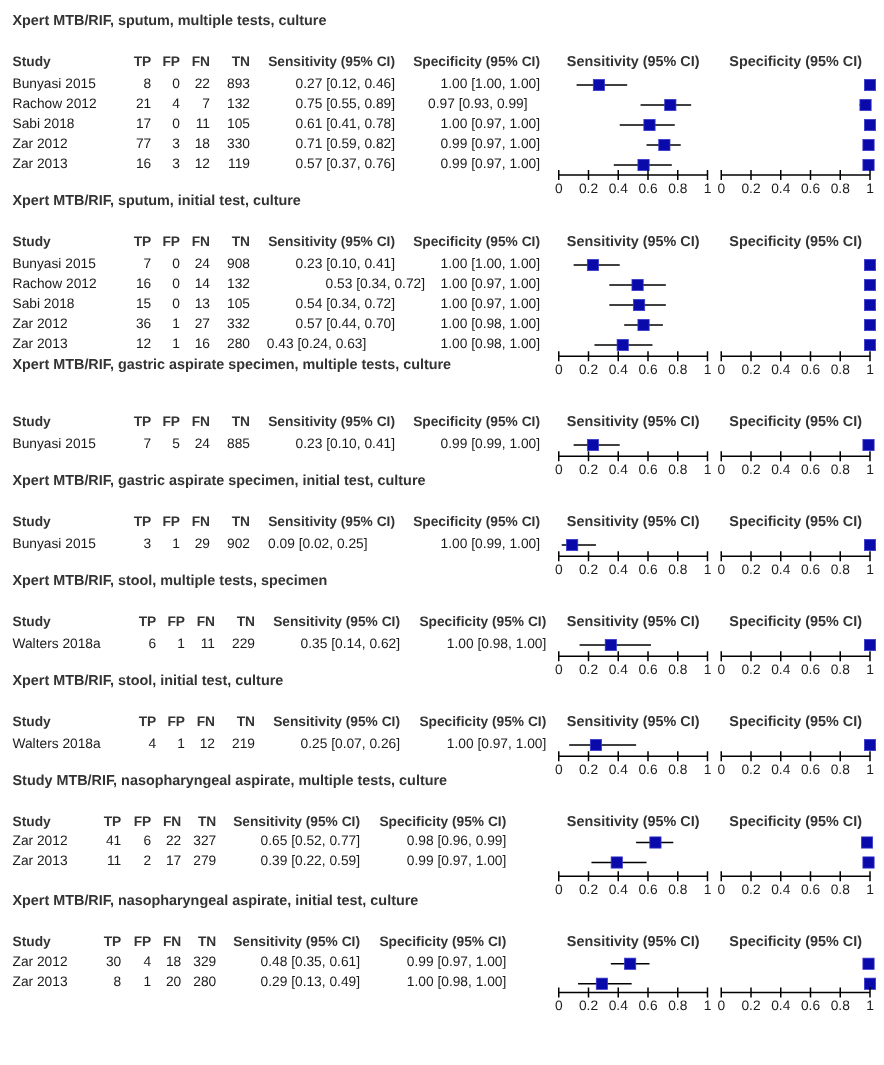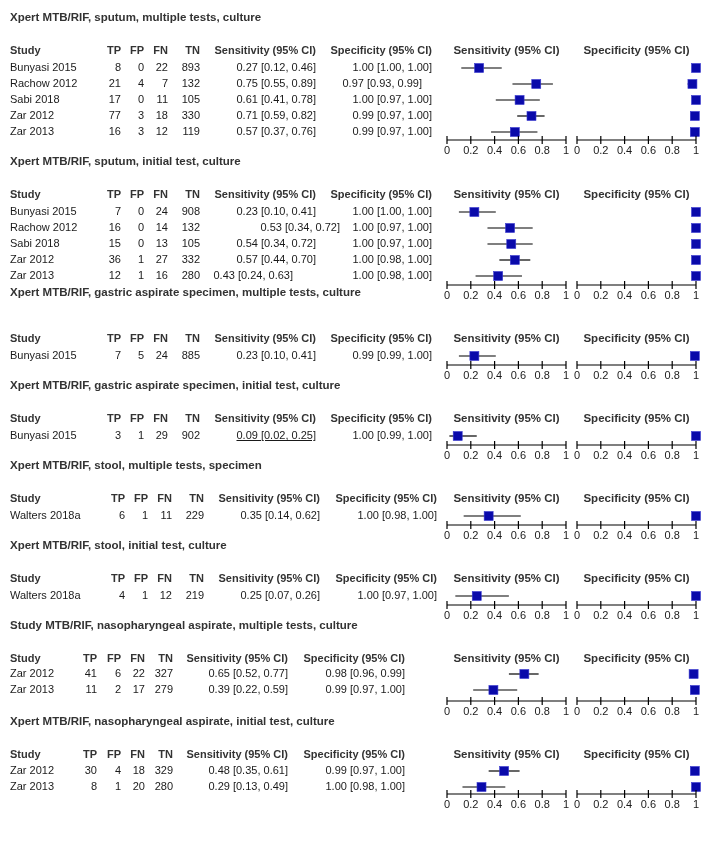--- a/index.html
+++ b/index.html
@@ -172,21 +172,21 @@
         <span class="c r" style="left: 302px; width: 130px;">Specificity (95% CI)</span>
       </div>
       <div class="plot-hdr" style="left: 441.5px; top: 412px;">Sensitivity (95% CI)</div>
       <div class="plot-hdr" style="left: 571.5px; top: 412px;">Specificity (95% CI)</div>
       <div class="row" style="top: 429px;">
         <span class="c" style="left: 10px;">Bunyasi 2015</span>
         <span class="c r" style="left: 91px; width: 30px;">3</span>
         <span class="c r" style="left: 114px; width: 30px;">1</span>
         <span class="c r" style="left: 138px; width: 30px;">29</span>
         <span class="c r" style="left: 160px; width: 40px;">902</span>
-        <span class="c r" style="left: 186px; width: 130px; text-decoration: underline;">0.09 [0.02, 0.25]</span>
+        <span class="c r" style="left: 186px; width: 108px;">0.09 [0.02, 0.25]</span>
         <span class="c r" style="left: 302px; width: 130px;">1.00 [0.99, 1.00]</span>
       </div>
     </div>
     <div class="sec">
       <div class="title" style="top: 459px;">Xpert MTB/RIF, stool, multiple tests, specimen</div>
       <div class="hdr" style="top: 492px;">
         <span class="c" style="left: 10px;">Study</span>
         <span class="c r" style="left: 95px; width: 30px;">TP</span>
         <span class="c r" style="left: 118px; width: 30px;">FP</span>
         <span class="c r" style="left: 142px; width: 30px;">FN</span>

